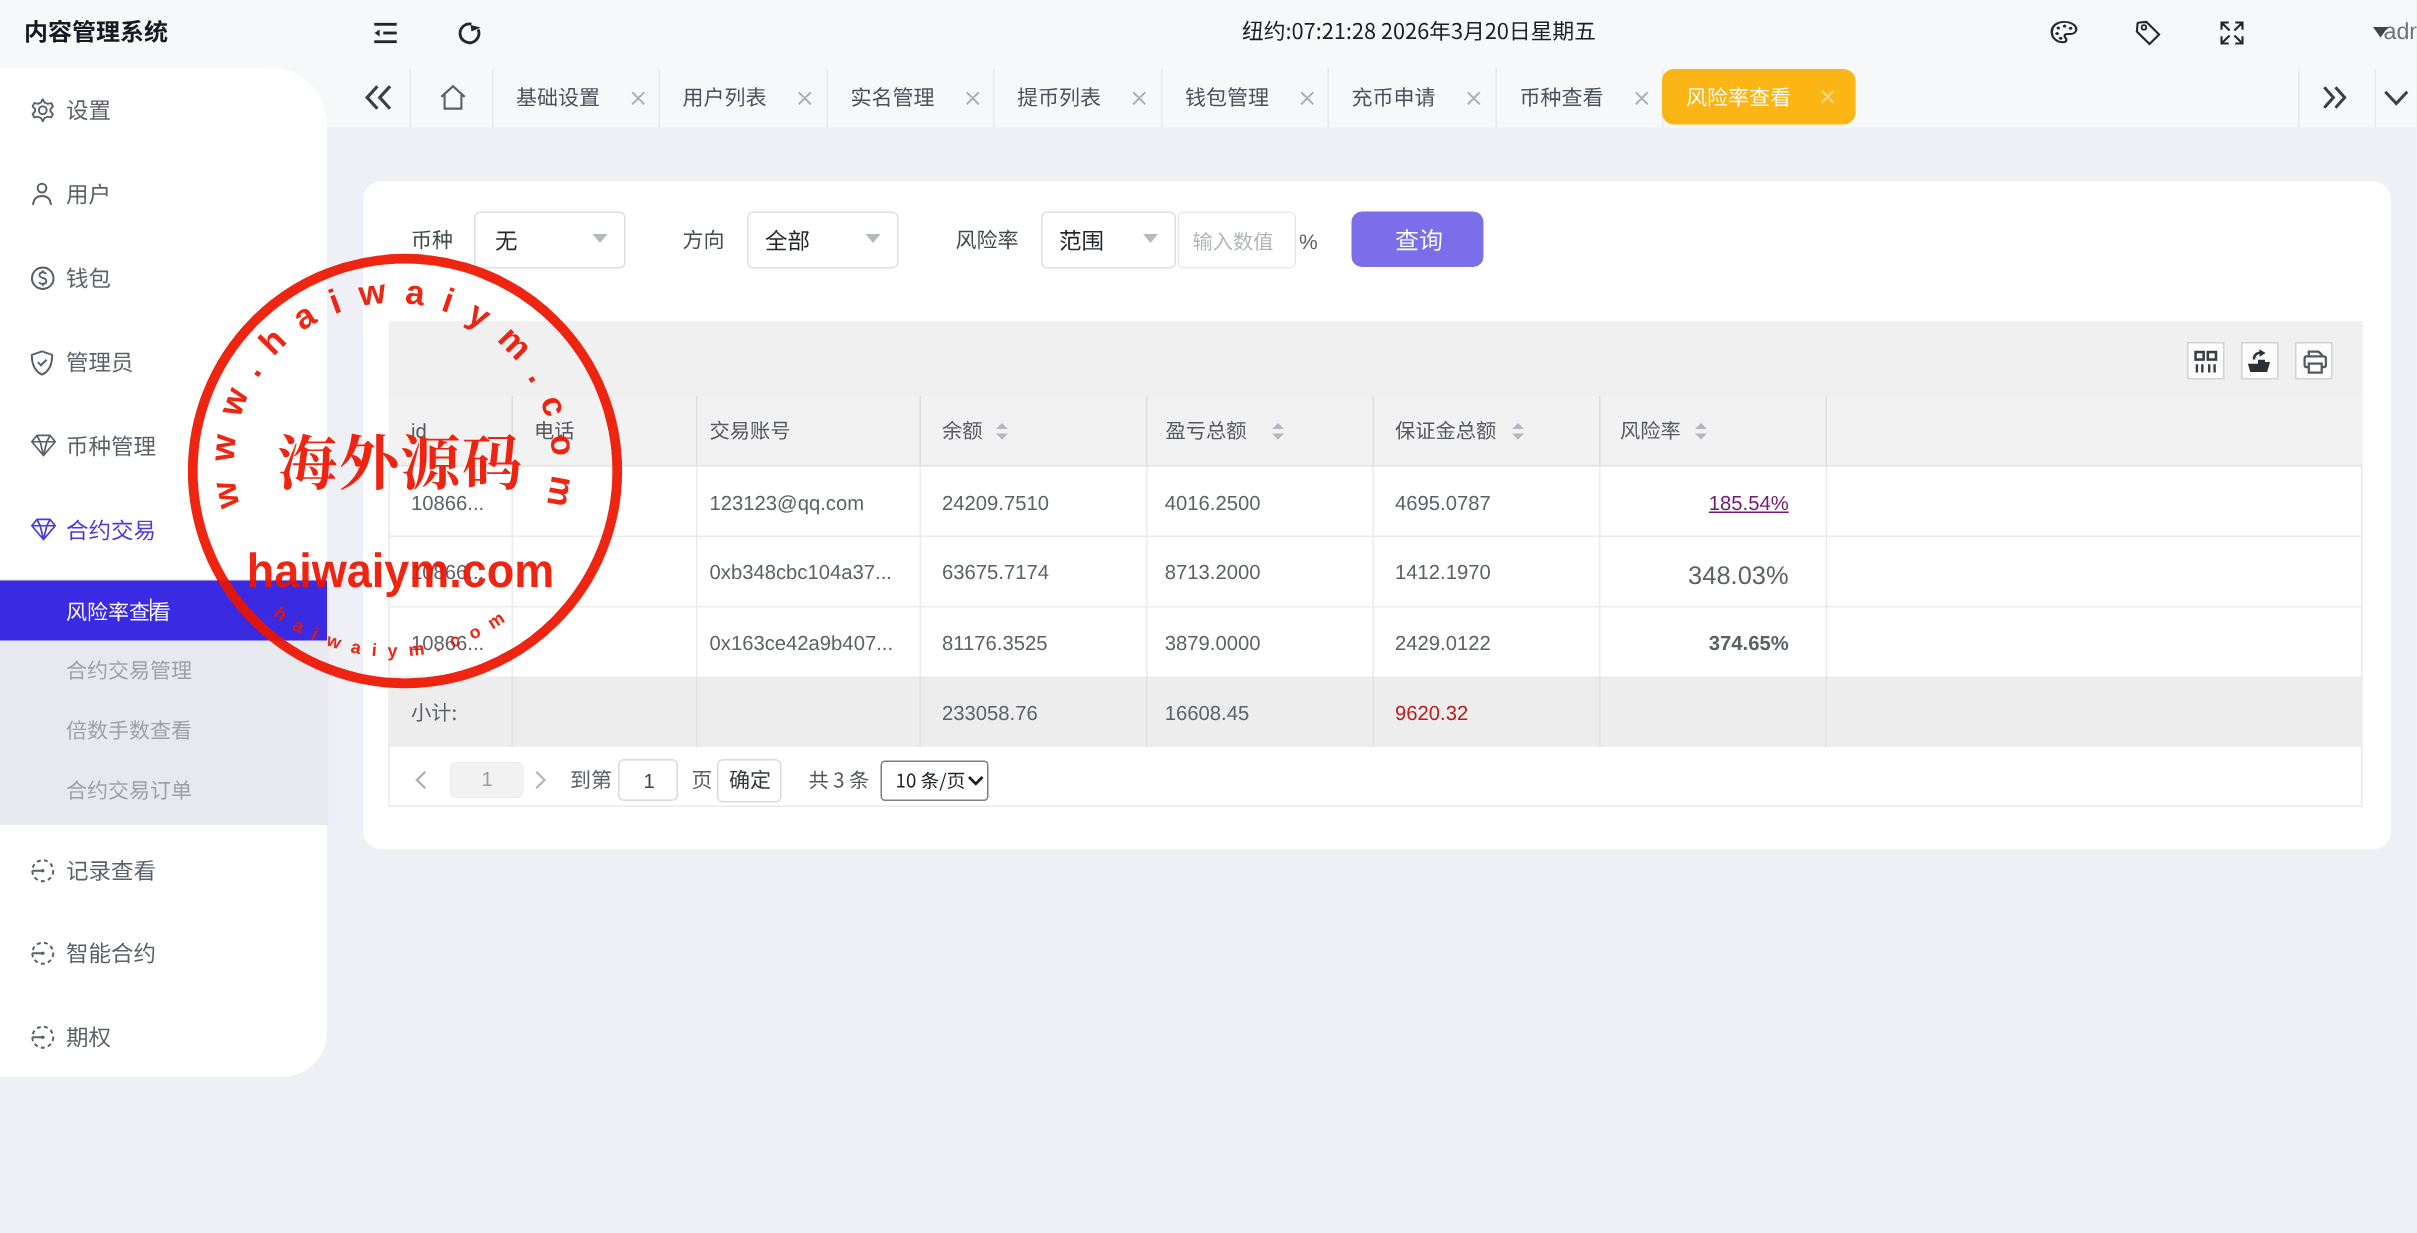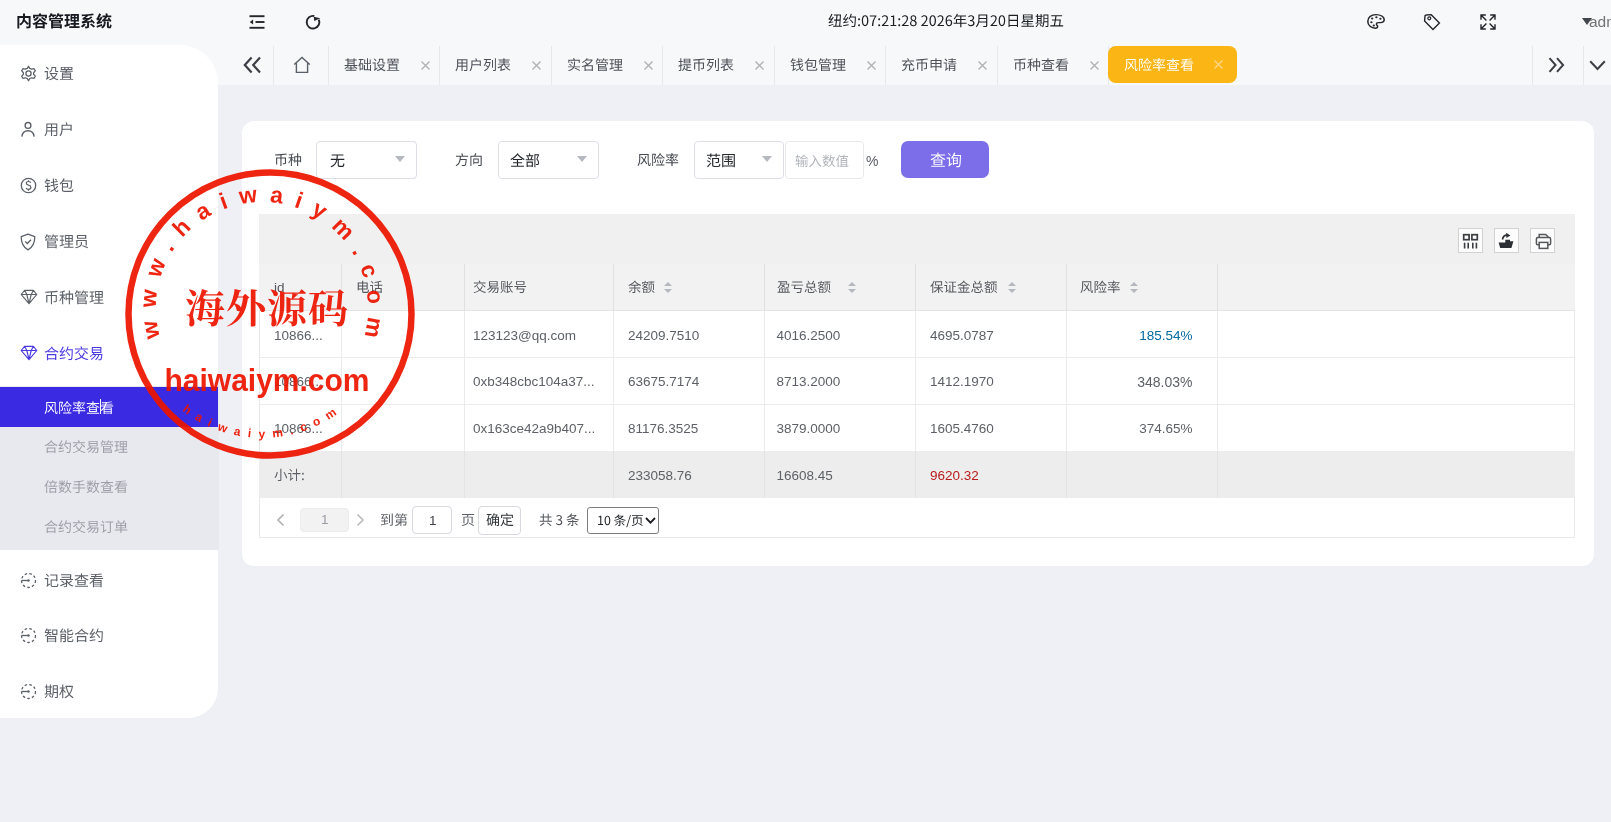--- a/index.html
+++ b/index.html
@@ -336,33 +336,33 @@
 <div class="abs" style="left:1574px;top:311px;width:1px;height:187px;background:#e9e9e9"></div>
 <div class="rline" style="top:357px"></div>
 <div class="rline" style="top:404px"></div>
 <div class="rline" style="top:451px"></div>
 <div class="rline" style="top:497px;background:#e4e4e4"></div>
 <div class="lat" style="left:274px;top:328px;font-size:13.5px;color:#5d6167;font-weight:normal;">10866...</div>
 <div class="lat" style="left:473px;top:328px;font-size:13.5px;color:#5d6167;font-weight:normal;">123123@qq.com</div>
 <div class="lat" style="left:628px;top:328px;font-size:13.5px;color:#5d6167;font-weight:normal;">24209.7510</div>
 <div class="lat" style="left:776.5px;top:328px;font-size:13.5px;color:#5d6167;font-weight:normal;">4016.2500</div>
 <div class="lat" style="left:930px;top:328px;font-size:13.5px;color:#5d6167;font-weight:normal;">4695.0787</div>
-<div class="lat" style="right:418.5px;top:328px;font-size:13.5px;color:#0369a1;font-weight:normal;text-align:left;">185.54%</div>
+<div class="lat" style="right:418.5px;top:328px;font-size:13.5px;color:#701a75;font-weight:normal;text-align:left;text-decoration:underline;">185.54%</div>
 <div class="lat" style="left:274px;top:374px;font-size:13.5px;color:#5d6167;font-weight:normal;">10866...</div>
 <div class="lat" style="left:473px;top:374px;font-size:13.5px;color:#5d6167;font-weight:normal;">0xb348cbc104a37...</div>
 <div class="lat" style="left:628px;top:374px;font-size:13.5px;color:#5d6167;font-weight:normal;">63675.7174</div>
 <div class="lat" style="left:776.5px;top:374px;font-size:13.5px;color:#5d6167;font-weight:normal;">8713.2000</div>
 <div class="lat" style="left:930px;top:374px;font-size:13.5px;color:#5d6167;font-weight:normal;">1412.1970</div>
-<div class="lat" style="right:418.5px;top:374px;font-size:14px;color:#5d6167;font-weight:normal;text-align:right;">348.03%</div>
+<div class="lat" style="right:418.5px;top:374px;font-size:17px;color:#5d6167;font-weight:normal;text-align:right;">348.03%</div>
 <div class="lat" style="left:274px;top:421px;font-size:13.5px;color:#5d6167;font-weight:normal;">10866...</div>
 <div class="lat" style="left:473px;top:421px;font-size:13.5px;color:#5d6167;font-weight:normal;">0x163ce42a9b407...</div>
 <div class="lat" style="left:628px;top:421px;font-size:13.5px;color:#5d6167;font-weight:normal;">81176.3525</div>
 <div class="lat" style="left:776.5px;top:421px;font-size:13.5px;color:#5d6167;font-weight:normal;">3879.0000</div>
-<div class="lat" style="left:930px;top:421px;font-size:13.5px;color:#5d6167;font-weight:normal;">1605.4760</div>
-<div class="lat" style="right:418.5px;top:421px;font-size:13.5px;color:#5d6167;font-weight:normal;text-align:right;">374.65%</div>
+<div class="lat" style="left:930px;top:421px;font-size:13.5px;color:#5d6167;font-weight:normal;">2429.0122</div>
+<div class="lat" style="right:418.5px;top:421px;font-size:13.5px;color:#5d6167;font-weight:bold;text-align:right;">374.65%</div>
 <div id="subtotal"></div>
 <div class="abs" style="left:341px;top:451px;height:47px;width:1px;background:#e3e3e3"></div>
 <div class="abs" style="left:463.5px;top:451px;height:47px;width:1px;background:#e3e3e3"></div>
 <div class="abs" style="left:613px;top:451px;height:47px;width:1px;background:#e3e3e3"></div>
 <div class="abs" style="left:764px;top:451px;height:47px;width:1px;background:#e3e3e3"></div>
 <div class="abs" style="left:915px;top:451px;height:47px;width:1px;background:#e3e3e3"></div>
 <div class="abs" style="left:1065.5px;top:451px;height:47px;width:1px;background:#e3e3e3"></div>
 <div class="abs" style="left:1216.5px;top:451px;height:47px;width:1px;background:#e3e3e3"></div>
 <svg style="position:absolute;left:274.0px;top:480.0px;overflow:visible" width="1" height="1">
     <path d="M6.3 -11.2V-0.3C6.3 -0.1 6.2 0 5.9 0C5.6 0.1 4.6 0.1 3.6 0C3.8 0.3 4 0.8 4.1 1.1C5.3 1.1 6.2 1.1 6.7 0.9C7.2 0.7 7.4 0.4 7.4 -0.3V-11.2ZM9.5 -7.7C10.7 -5.8 11.8 -3.2 12.1 -1.6L13.2 -2.1C12.8 -3.7 11.7 -6.2 10.5 -8.1ZM2.7 -8C2.4 -6.2 1.6 -3.8 0.4 -2.4C0.7 -2.3 1.2 -2 1.4 -1.9C2.6 -3.4 3.4 -5.8 3.9 -7.8ZM15.3 -10.5C16.1 -9.8 17.1 -8.9 17.5 -8.3L18.2 -9.1C17.7 -9.6 16.8 -10.5 16 -11.1ZM14.1 -7.1V-6.1H16.3V-1.3C16.3 -0.7 15.8 -0.3 15.6 -0.1C15.8 0.1 16.1 0.6 16.1 0.8C16.4 0.5 16.7 0.2 19.3 -1.6C19.2 -1.8 19 -2.2 19 -2.5L17.3 -1.3V-7.1ZM22 -11.3V-6.9H18.5V-5.8H22V1.1H23V-5.8H26.4V-6.9H23V-11.3ZM28.9 -5.3C29.4 -5.3 29.8 -5.6 29.8 -6.2C29.8 -6.8 29.4 -7.2 28.9 -7.2C28.4 -7.2 28 -6.8 28 -6.2C28 -5.6 28.4 -5.3 28.9 -5.3ZM28.9 0.2C29.4 0.2 29.8 -0.2 29.8 -0.8C29.8 -1.3 29.4 -1.7 28.9 -1.7C28.4 -1.7 28 -1.3 28 -0.8C28 -0.2 28.4 0.2 28.9 0.2Z" fill="#5d6167"></path>

